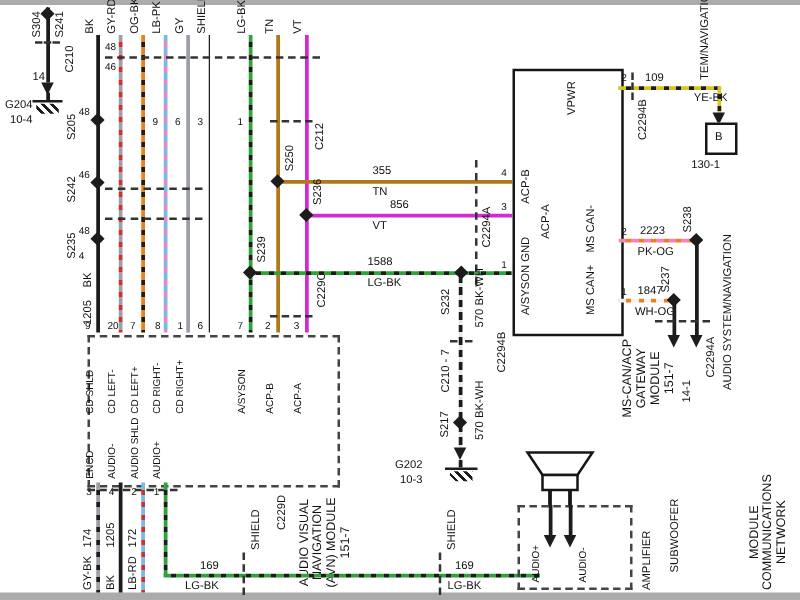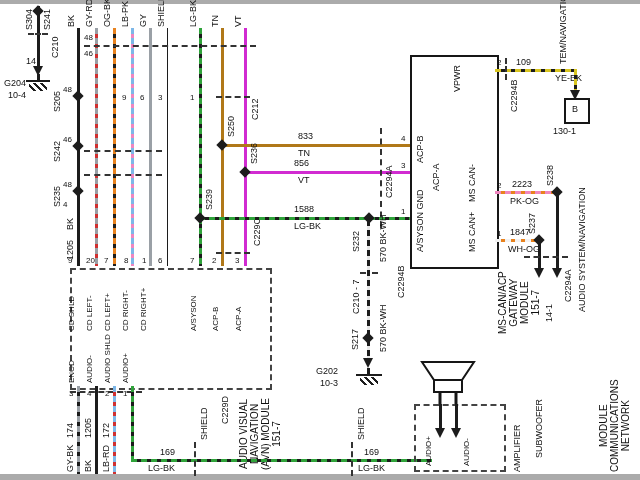--- a/index.html
+++ b/index.html
@@ -151,27 +151,27 @@
   <div class="v" style="left:65px;top:438px">174</div>
   <div class="v" style="left:65px;top:472px">GY-BK</div>
   <div class="v" style="left:83px;top:438px">1205</div>
   <div class="v" style="left:83px;top:472px">BK</div>
   <div class="v" style="left:101px;top:438px">172</div>
   <div class="v" style="left:101px;top:472px">LB-RD</div>
 
   <div class="wh c-tn" style="left:221px;top:144px;width:189px"></div>
   <div class="dia" style="left:218px;top:141px"></div>
   <div class="v" style="left:226px;top:137px">S250</div>
-  <div class="h" style="left:298px;top:131px">833</div>
+  <div class="h" style="left:298px;top:131px">355</div>
   <div class="h" style="left:298px;top:148px">TN</div>
 
   <div class="wh c-vt" style="left:244px;top:171px;width:166px"></div>
   <div class="dia" style="left:241px;top:168px"></div>
   <div class="v" style="left:249px;top:164px">S236</div>
-  <div class="h" style="left:294px;top:158px">856</div>
+  <div class="h" style="left:312px;top:158px">856</div>
   <div class="h" style="left:298px;top:175px">VT</div>
 
   <div class="wh h-lgbk" style="left:199px;top:217px;width:211px"></div>
   <div class="dia" style="left:196px;top:214px"></div>
   <div class="v" style="left:204px;top:210px">S239</div>
   <div class="h" style="left:294px;top:204px">1588</div>
   <div class="h" style="left:294px;top:221px">LG-BK</div>
 
   <div class="dshv" style="left:380px;top:128px;height:100px"></div>
   <div class="v" style="left:384px;top:198px">C2294A</div>

